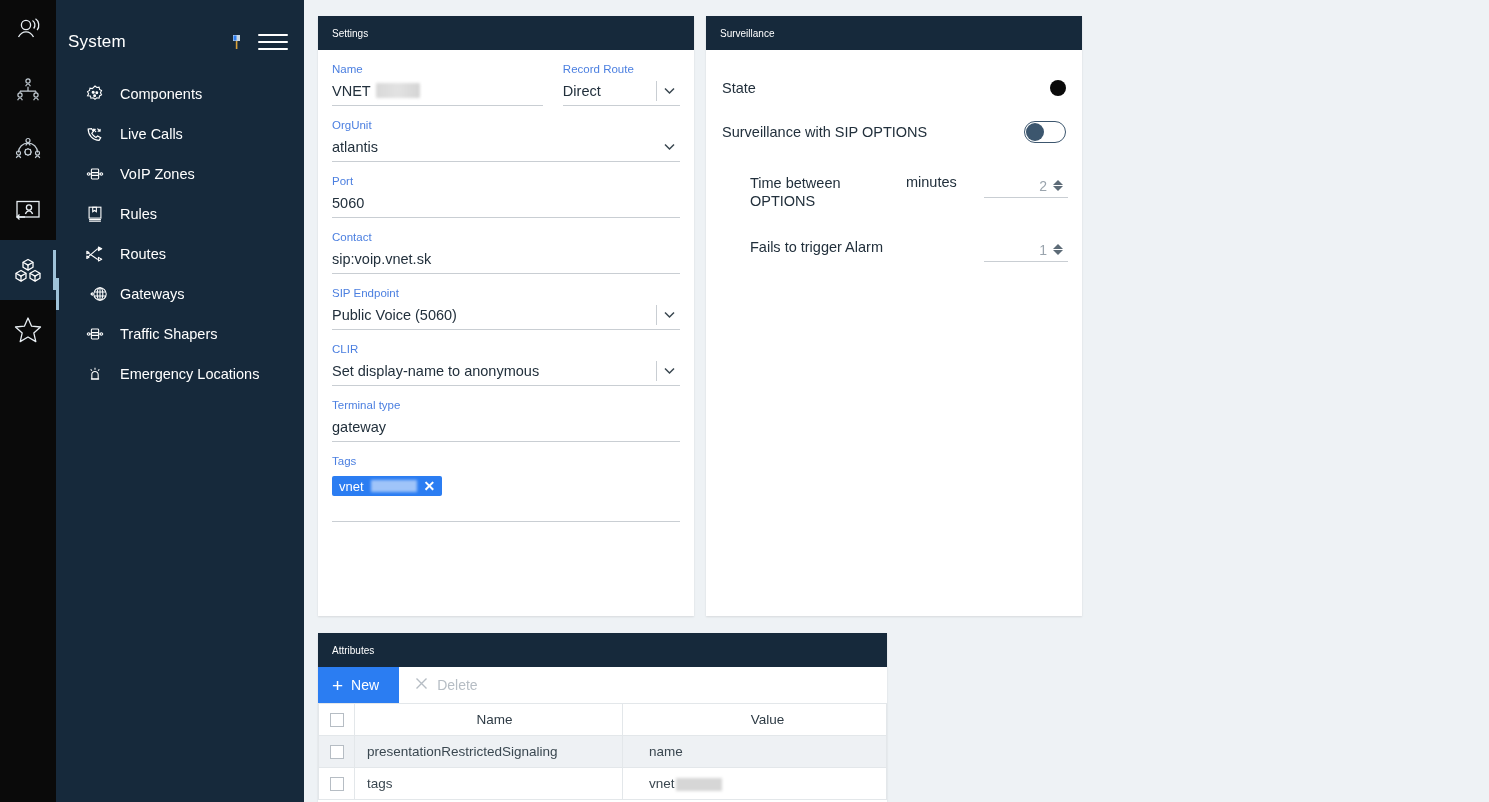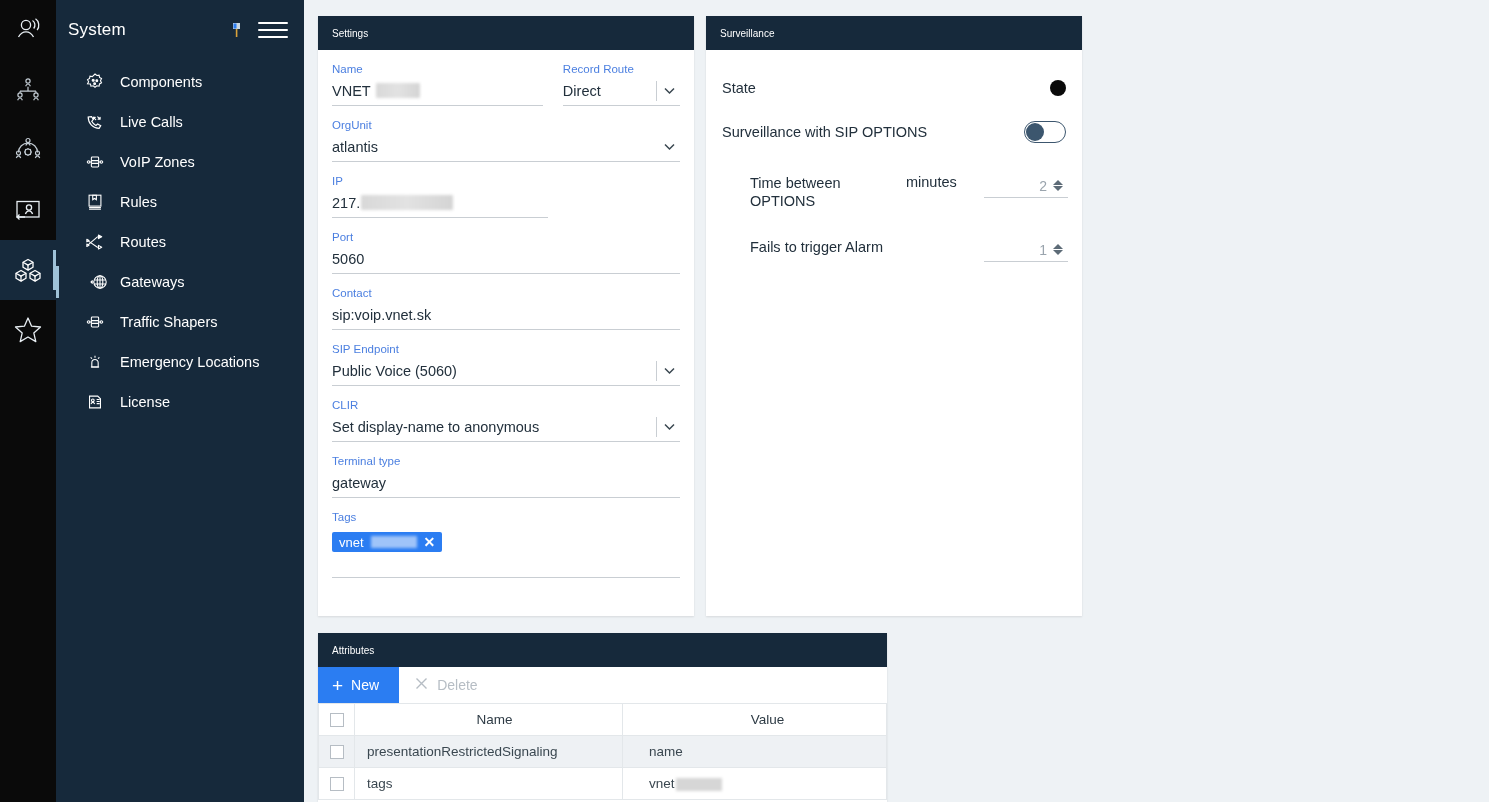--- a/index.html
+++ b/index.html
@@ -29,20 +29,21 @@
   .rail-item svg { display: block; }
 
   
   .sidebar {
     position: absolute; left: 56px; top: 0; width: 248px; height: 802px;
     background: #16293b;
   }
   .sidebar-head {
     height: 60px; display: flex; align-items: center;
     padding: 0 16px 0 12px;
+    margin-top: 12px;
   }
   .sidebar-title {
     color: #ffffff; font-size: 17px; flex: 1; letter-spacing: .2px;
   }
   .pin-btn { width: 22px; height: 22px; display:flex; align-items:center; justify-content:center; cursor:pointer; }
   .burger-btn {
     width: 30px; height: 24px; margin-left: 10px;
     display: flex; flex-direction: column; justify-content: center; gap: 5px;
     cursor: pointer;
   }
@@ -362,31 +363,20 @@
         <span class="nav-ico">
           <svg width="20" height="20" viewBox="0 0 22 22" fill="none" stroke="#fff" stroke-width="1.2">
             <path d="M7.5 16.5v-4.8a3.5 3.5 0 017 0v4.8z"></path>
             <path d="M6.5 16.5h9"></path>
             <path d="M11 6.2V4.2M7.6 7.3L6.2 5.9M14.4 7.3l1.4-1.4"></path>
           </svg>
         </span>
         <span>Emergency Locations</span>
       </div>
 
-      <div class="nav-item">
-        <span class="nav-ico">
-          <svg width="20" height="20" viewBox="0 0 22 22" fill="none" stroke="#fff" stroke-width="1.2">
-            <path d="M5 4.5h9l3 3v10H5z"></path>
-            <circle cx="8.6" cy="9.2" r="1.5"></circle>
-            <path d="M6.6 13.2c.5-1.2 1.2-1.8 2-1.8s1.5.6 2 1.8"></path>
-            <path d="M12.8 8.2h3.4M12.8 10.5h3.4M12.8 12.8h3.4"></path>
-          </svg>
-        </span>
-        <span>License</span>
-      </div>
 
     </div>
   </div>
 
   <div class="panel" id="settings-panel">
     <div class="panel-head">Settings</div>
     <div class="panel-body">
 
       <div class="frow">
         <div class="field left">
@@ -411,27 +401,20 @@
         <div class="flabel">OrgUnit</div>
         <div class="fvalue select">atlantis</div>
         <div class="chev noline">
           <svg width="11" height="8" viewBox="0 0 11 8" fill="none" stroke="#3a4750" stroke-width="1.5">
               <path d="M1 1.5L5.5 6 10 1.5"></path>
             </svg>
         </div>
       </div>
 
       <div class="frow">
-        <div class="field left">
-          <div class="flabel">IP</div>
-          <div class="fvalue">
-            <span>217.</span>
-            <span class="redact" style="width:92px;margin-left:1px"></span>
-          </div>
-        </div>
       </div>
 
       <div class="field full">
         <div class="flabel">Port</div>
         <div class="fvalue">5060</div>
       </div>
 
       <div class="field full">
         <div class="flabel">Contact</div>
         <div class="fvalue">sip:voip.vnet.sk</div>

